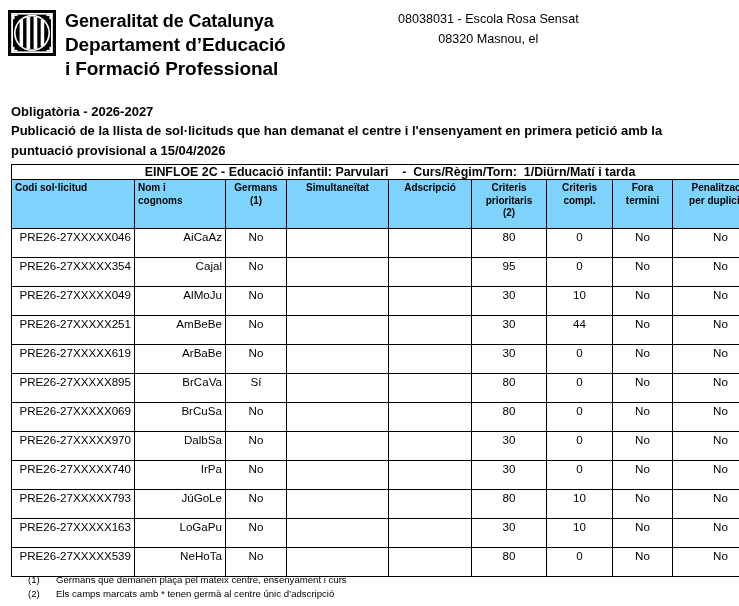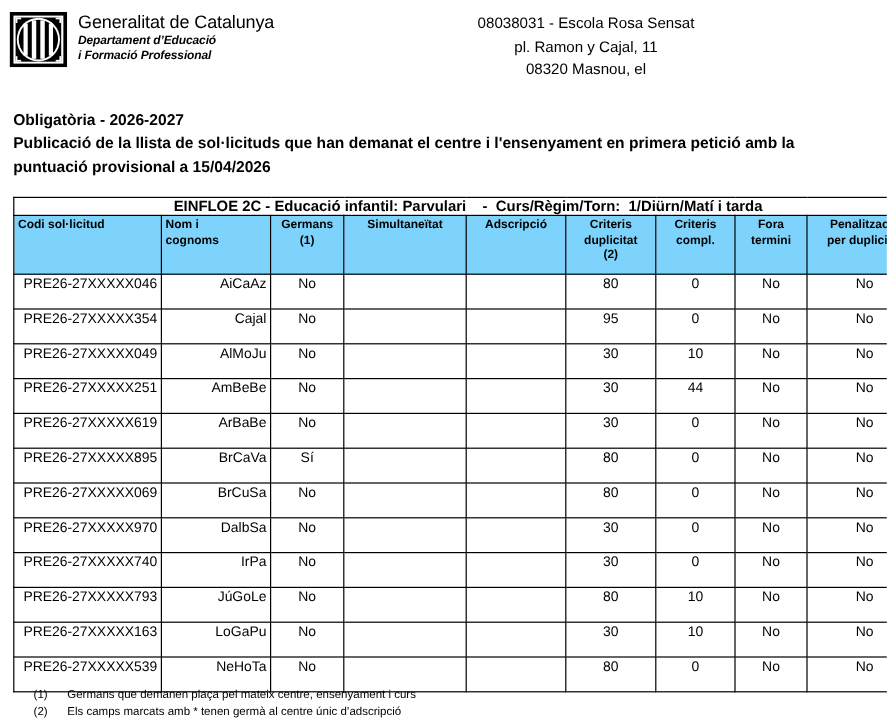--- a/index.html
+++ b/index.html
@@ -33,31 +33,30 @@
     height: 46px;
     flex: 0 0 48px;
     margin-top: 1px;
   }
   .brand-text {
     margin-left: 9px;
     line-height: 1.26;
     padding-top: 1px;
   }
   .brand-line1 {
-    font-size: 15px;
-    font-weight: normal;
+    font-size: 18px;
+    font-weight: bold;
     letter-spacing: -0.1px;
     white-space: nowrap;
   }
   .brand-line2, .brand-line3 {
-    font-size: 10px;
+    font-size: 19px;
     font-weight: bold;
     letter-spacing: -0.1px;
     white-space: nowrap;
-    font-style: italic;
   }
   .school-block {
     margin-left: 10px;
     font-size: 12.6px;
     line-height: 1.55;
     padding-top: 1px;
   }
   .school-block div { white-space: nowrap; text-align: center; }
 
   
@@ -163,21 +162,20 @@
     </svg>
     <div class="brand-text">
       <div class="brand-line1">Generalitat de Catalunya</div>
       <div class="brand-line2">Departament d’Educació</div>
       <div class="brand-line3">i Formació Professional</div>
     </div>
   </div>
 
   <div class="school-block">
     <div>08038031 - Escola Rosa Sensat</div>
-    <div>pl. Ramon y Cajal, 11</div>
     <div>08320 Masnou, el</div>
   </div>
 </div>
 
 <div class="doc-title">
   <div class="t-line">Obligatòria - 2026-2027</div>
   <div class="t-line">Publicació de la llista de sol·licituds que han demanat el centre i l'ensenyament en primera petició amb la puntuació provisional a 15/04/2026</div>
 </div>
 
 <div class="table-wrap">
@@ -212,21 +210,21 @@
           <div>(1)</div>
         </th>
         <th class="h-center">
           <div>Simultaneïtat</div>
         </th>
         <th class="h-center">
           <div>Adscripció</div>
         </th>
         <th class="h-center">
           <div>Criteris</div>
-          <div>duplicitat</div>
+          <div>prioritaris</div>
           <div>(2)</div>
         </th>
         <th class="h-center">
           <div>Criteris</div>
           <div>compl.</div>
         </th>
         <th class="h-center">
           <div>Fora</div>
           <div>termini</div>
         </th>

